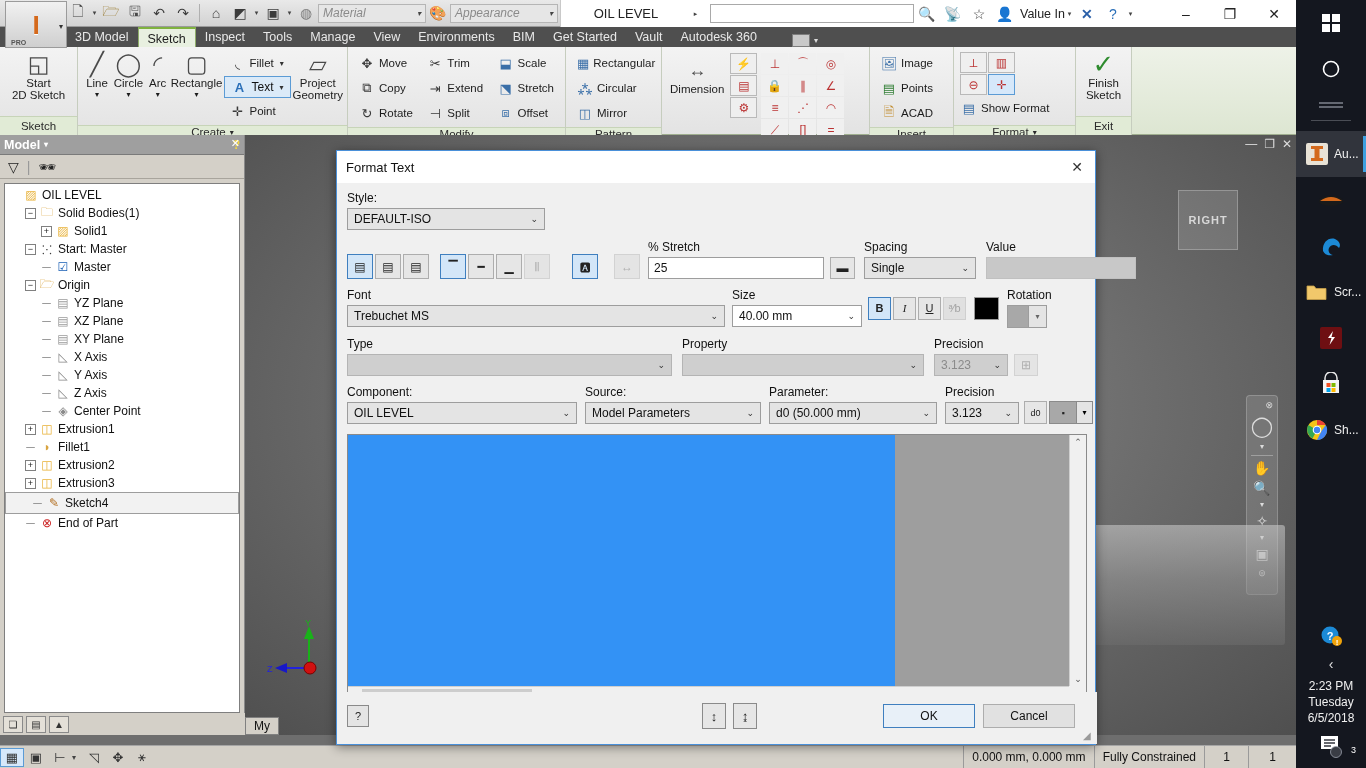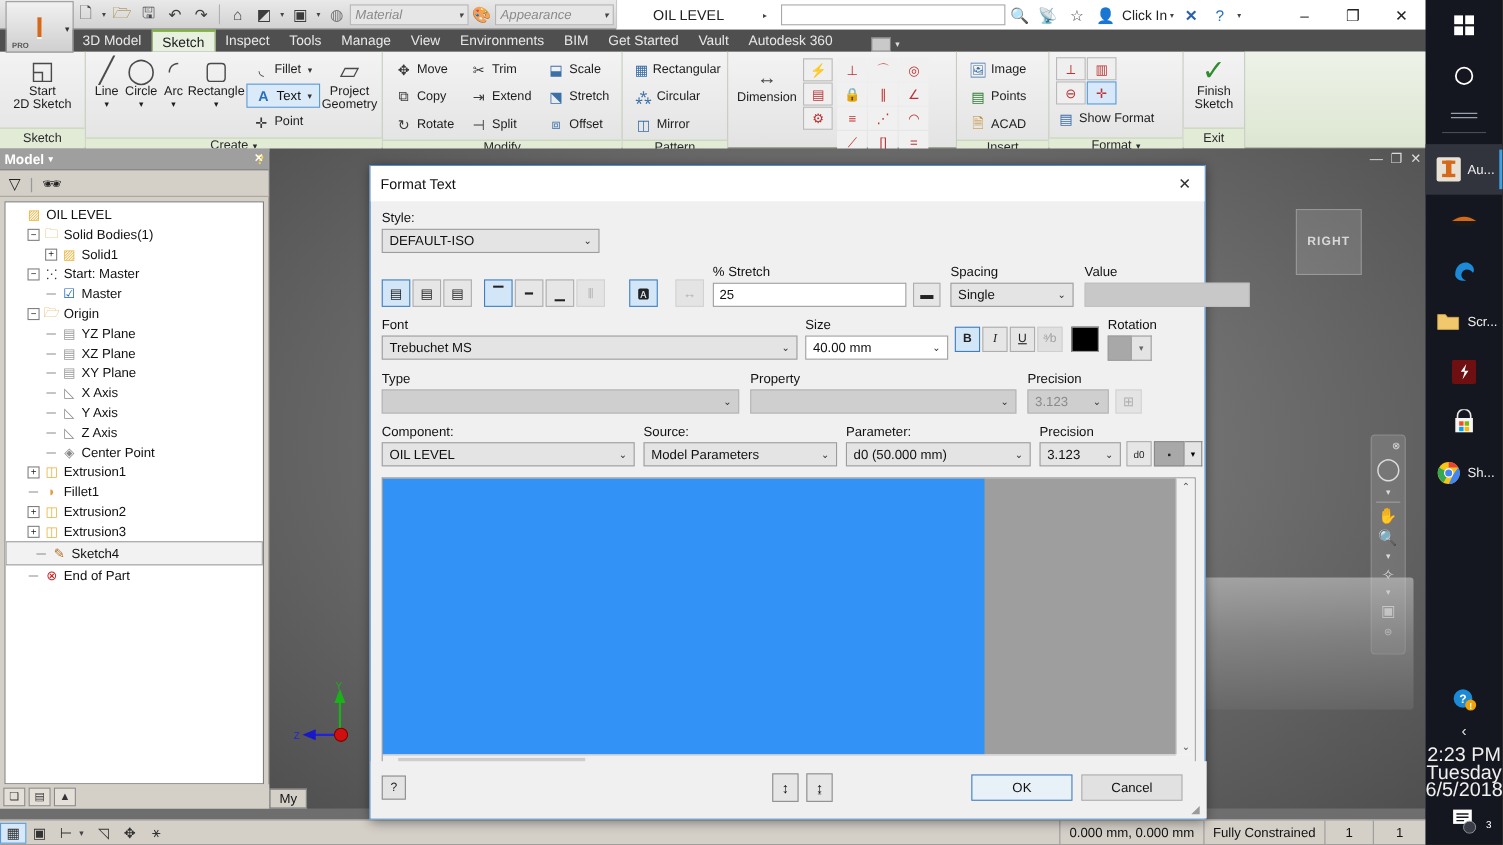--- a/index.html
+++ b/index.html
@@ -252,21 +252,21 @@
   .resize-grip { position:absolute; right:2px; bottom:2px; width:12px; height:12px; color:#9a9a9a; font-size:10px; }
 
   
   .taskbar { position:absolute; left:1296px; top:0; width:70px; height:768px; background:#14171f; }
   .tb-item { width:70px; height:46px; display:flex; align-items:center; gap:4px; padding-left:8px; color:#e8e8e8; font-size:12px; }
   .tb-item.active { background:#31343c; }
   .tb-item.active::after { content:""; position:absolute; right:0; width:3px; height:36px; background:#3ea0e0; }
   .tb-label { font-size:12px; color:#f0f0f0; }
   .tb-ic { width:26px; height:26px; display:flex; align-items:center; justify-content:center; }
   .tb-sep2 { width:40px; height:1px; background:#4a4d55; margin:2px auto 10px; }
-  .clock { color:#f0f0f0; font-size:18px; text-align:center; line-height:16px; }
+  .clock { color:#f0f0f0; font-size:12px; text-align:center; line-height:16px; }
 </style>
 </head>
 <body>
 
 <div id="root">
 
   <div id="inv-window">
 
     <div class="qat-row">
       <div style="width:66px"></div>
@@ -296,21 +296,21 @@
     </div>
 
     <div class="title-center">
       <div class="doc-title">OIL LEVEL</div>
       <div class="qat-caret">▸</div>
       <div class="search-box" title=""></div>
       <div class="tb-ico">🔍</div>
       <div class="tb-ico">📡</div>
       <div class="tb-ico">☆</div>
       <div class="tb-ico">👤</div>
-      <div class="signin">Click In</div>
+      <div class="signin">Value In</div>
       <div class="qat-caret">▾</div>
       <div class="tb-ico" style="color:#2a5fa8;font-weight:bold">✕</div>
       <div class="tb-ico" style="color:#2a6fb8">?</div>
       <div class="qat-caret">▾</div>
       <div style="flex:1"></div>
       <div class="wctl">–</div>
       <div class="wctl">❐</div>
       <div class="wctl">✕</div>
     </div>
 

